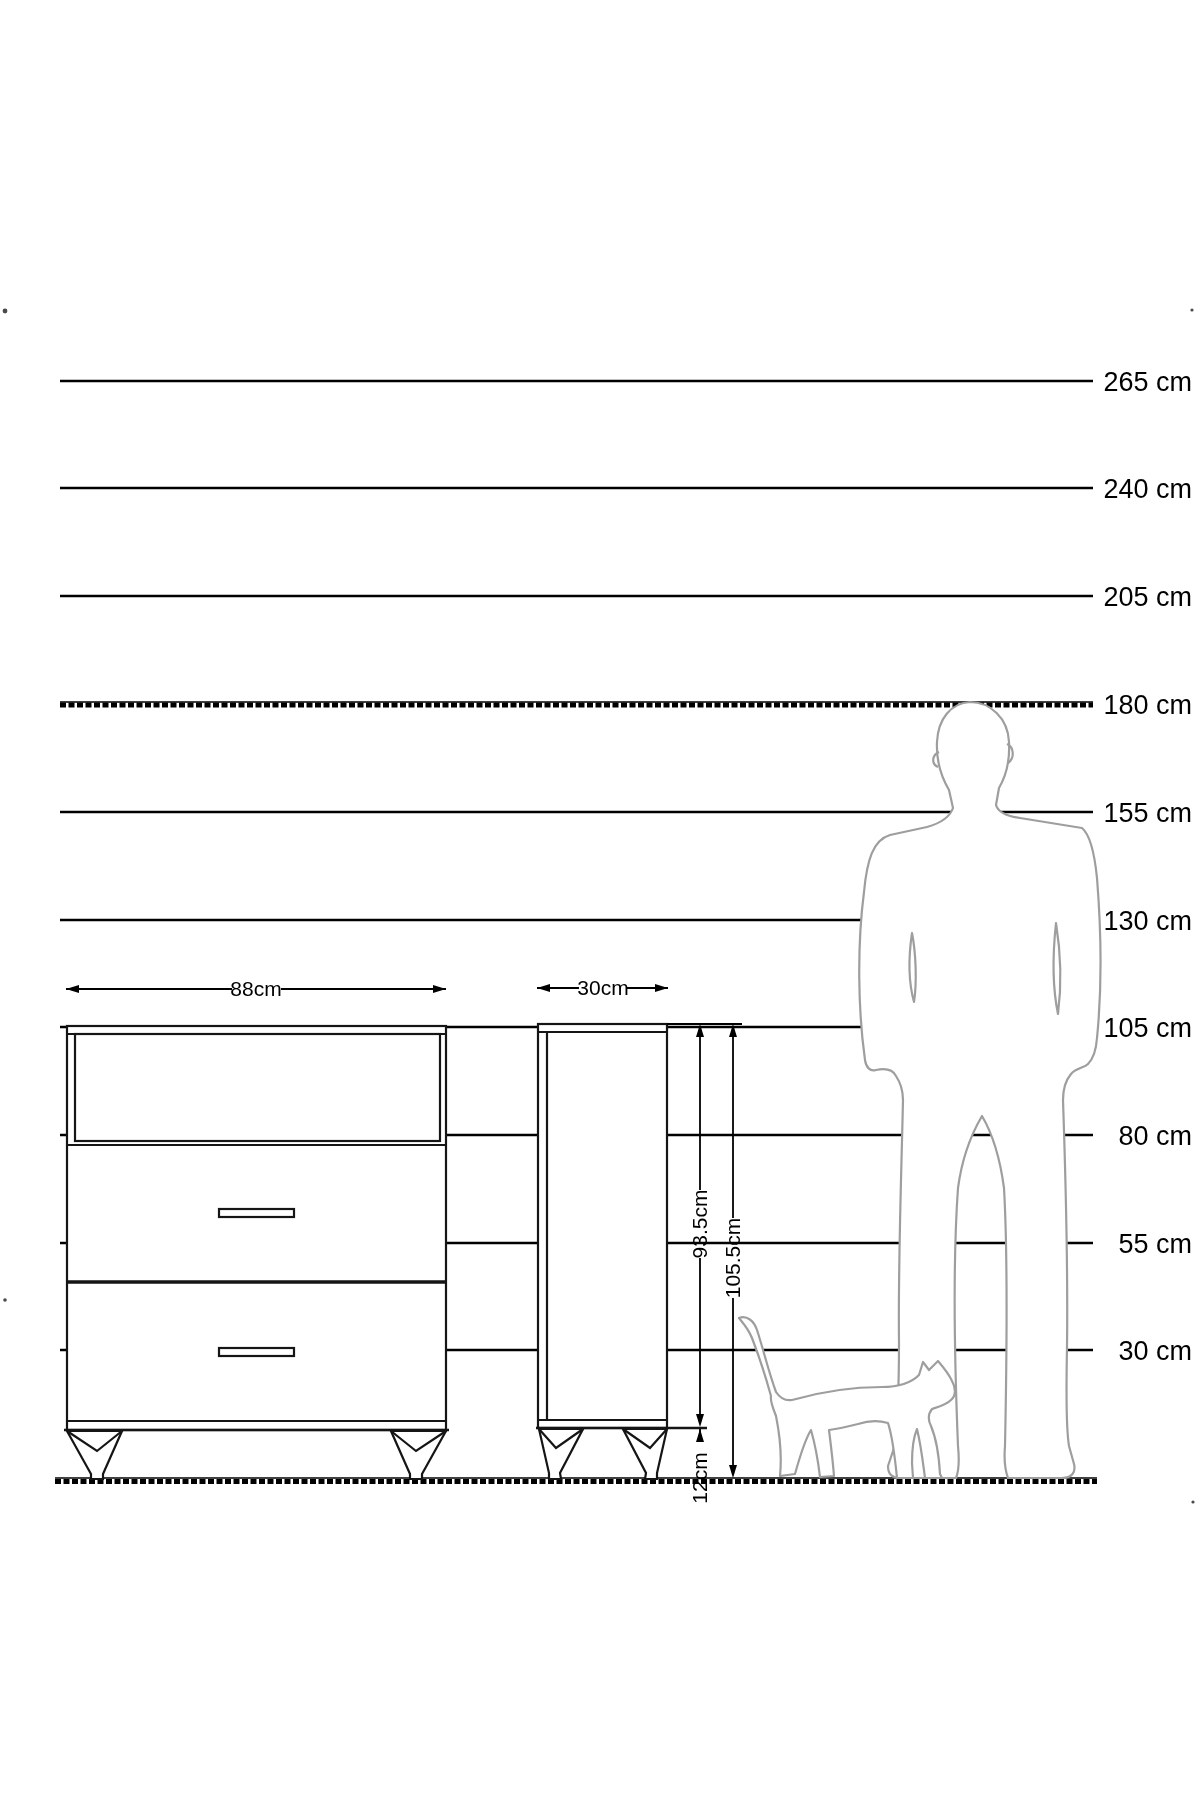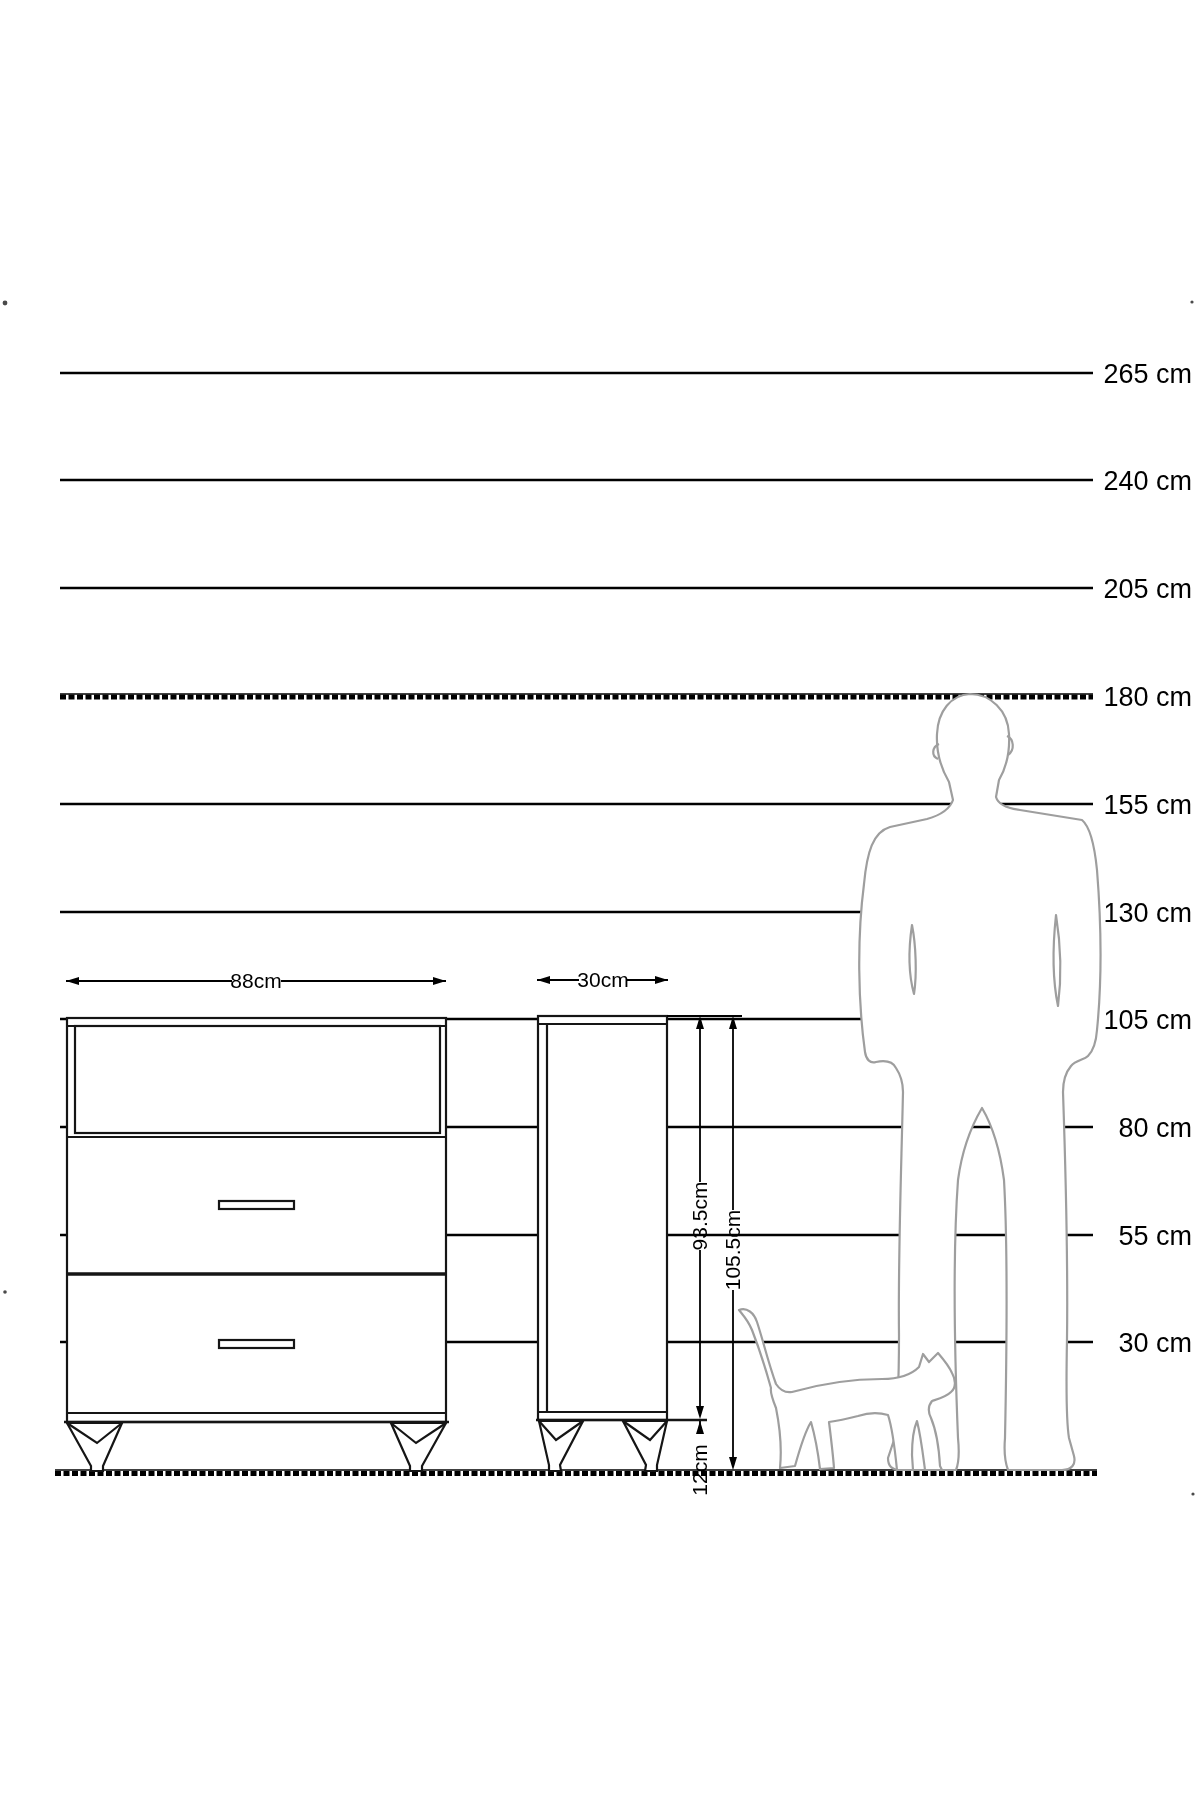--- a/index.html
+++ b/index.html
@@ -1,17 +1,17 @@
 <!DOCTYPE html>
 <html><head>
 <meta charset="utf-8">
 <style>
   html,body{margin:0;padding:0;background:#ffffff;}
   body{font-family:"Liberation Sans", sans-serif;}
-  .stage{width:1200px;height:1740px;position:relative;background:#fef9c3;margin:0 auto;overflow:hidden;}
+  .stage{width:1200px;height:1740px;position:relative;background:#fef9c3;margin:8px auto;overflow:hidden;}
   svg text{font-family:"Liberation Sans", sans-serif;}
   .scale-label{font-size:27px;fill:#000;}
   .dim-label{font-size:21px;fill:#000;}
 </style>
 </head>
 <body>
 
 <div class="stage">
 <svg id="diagram" width="1200" height="1800" viewBox="0 0 1200 1800" xmlns="http://www.w3.org/2000/svg">
 

